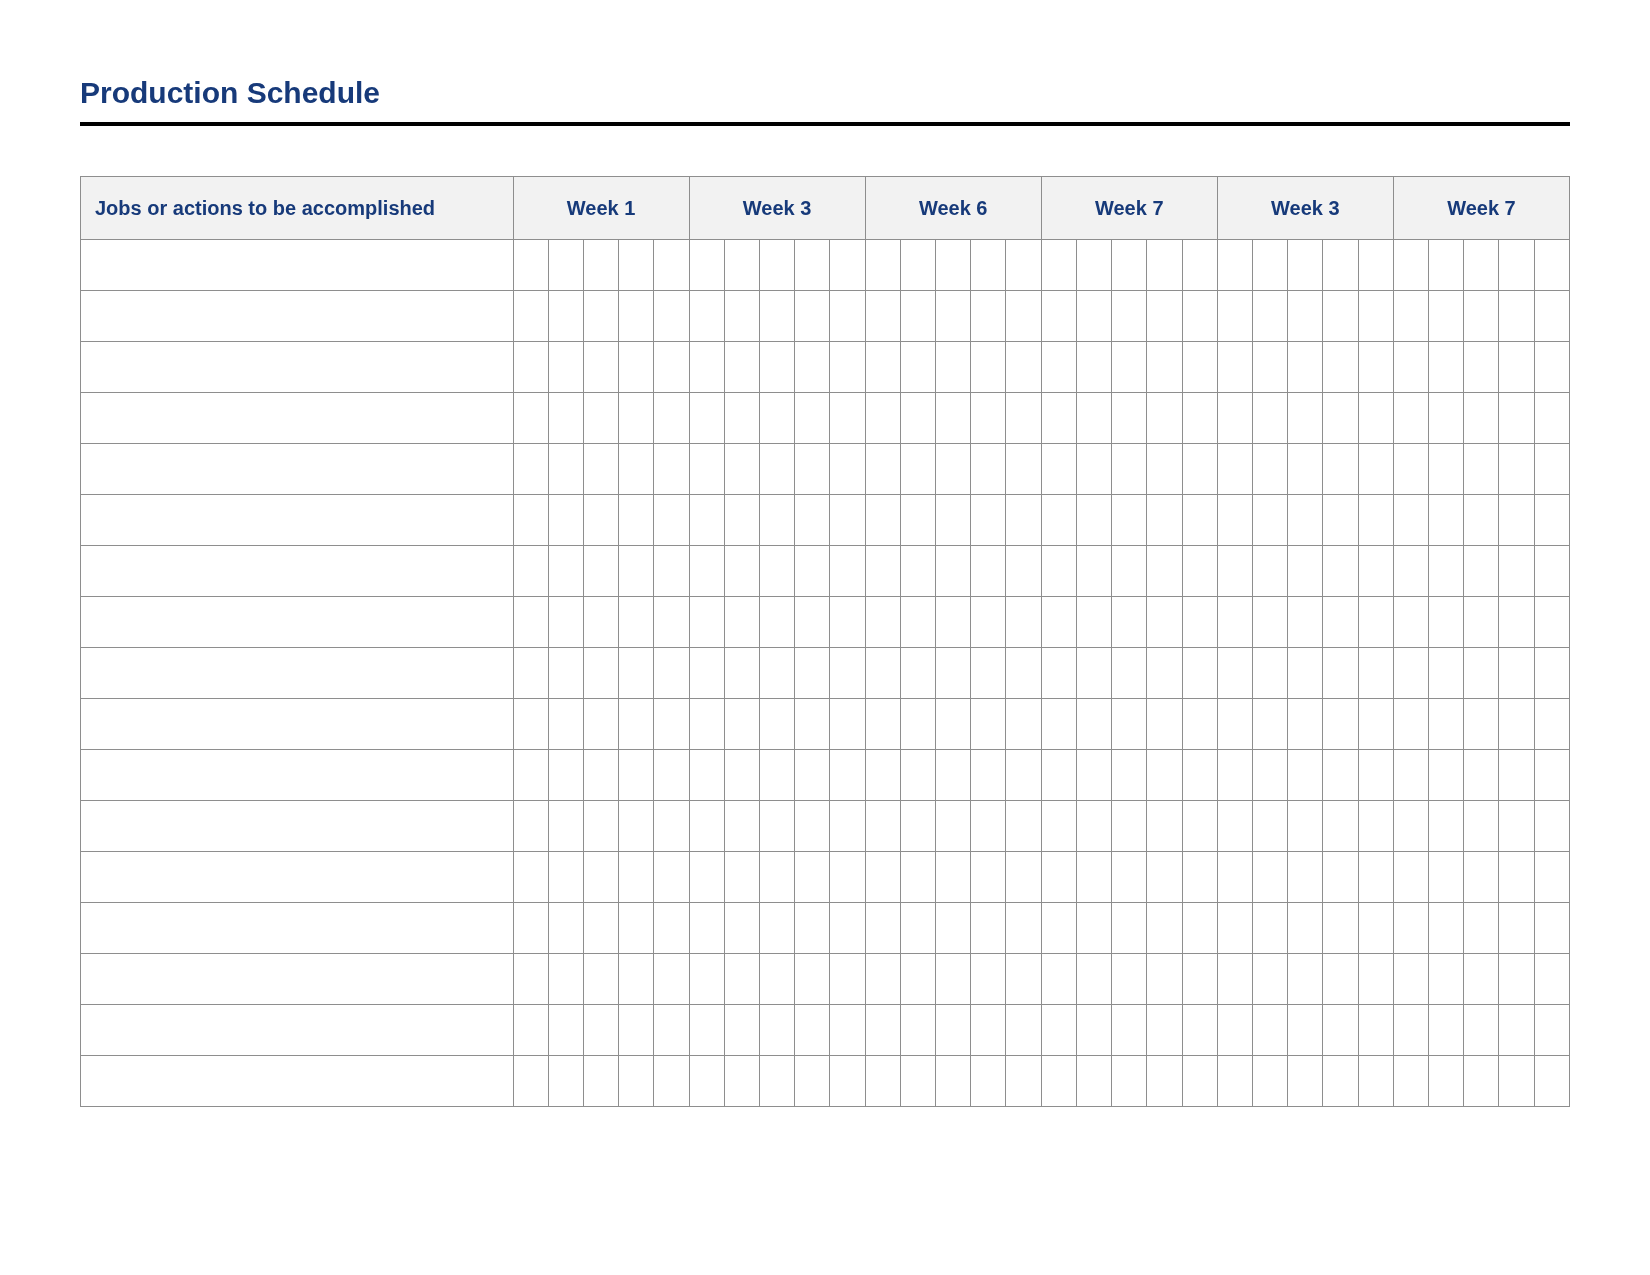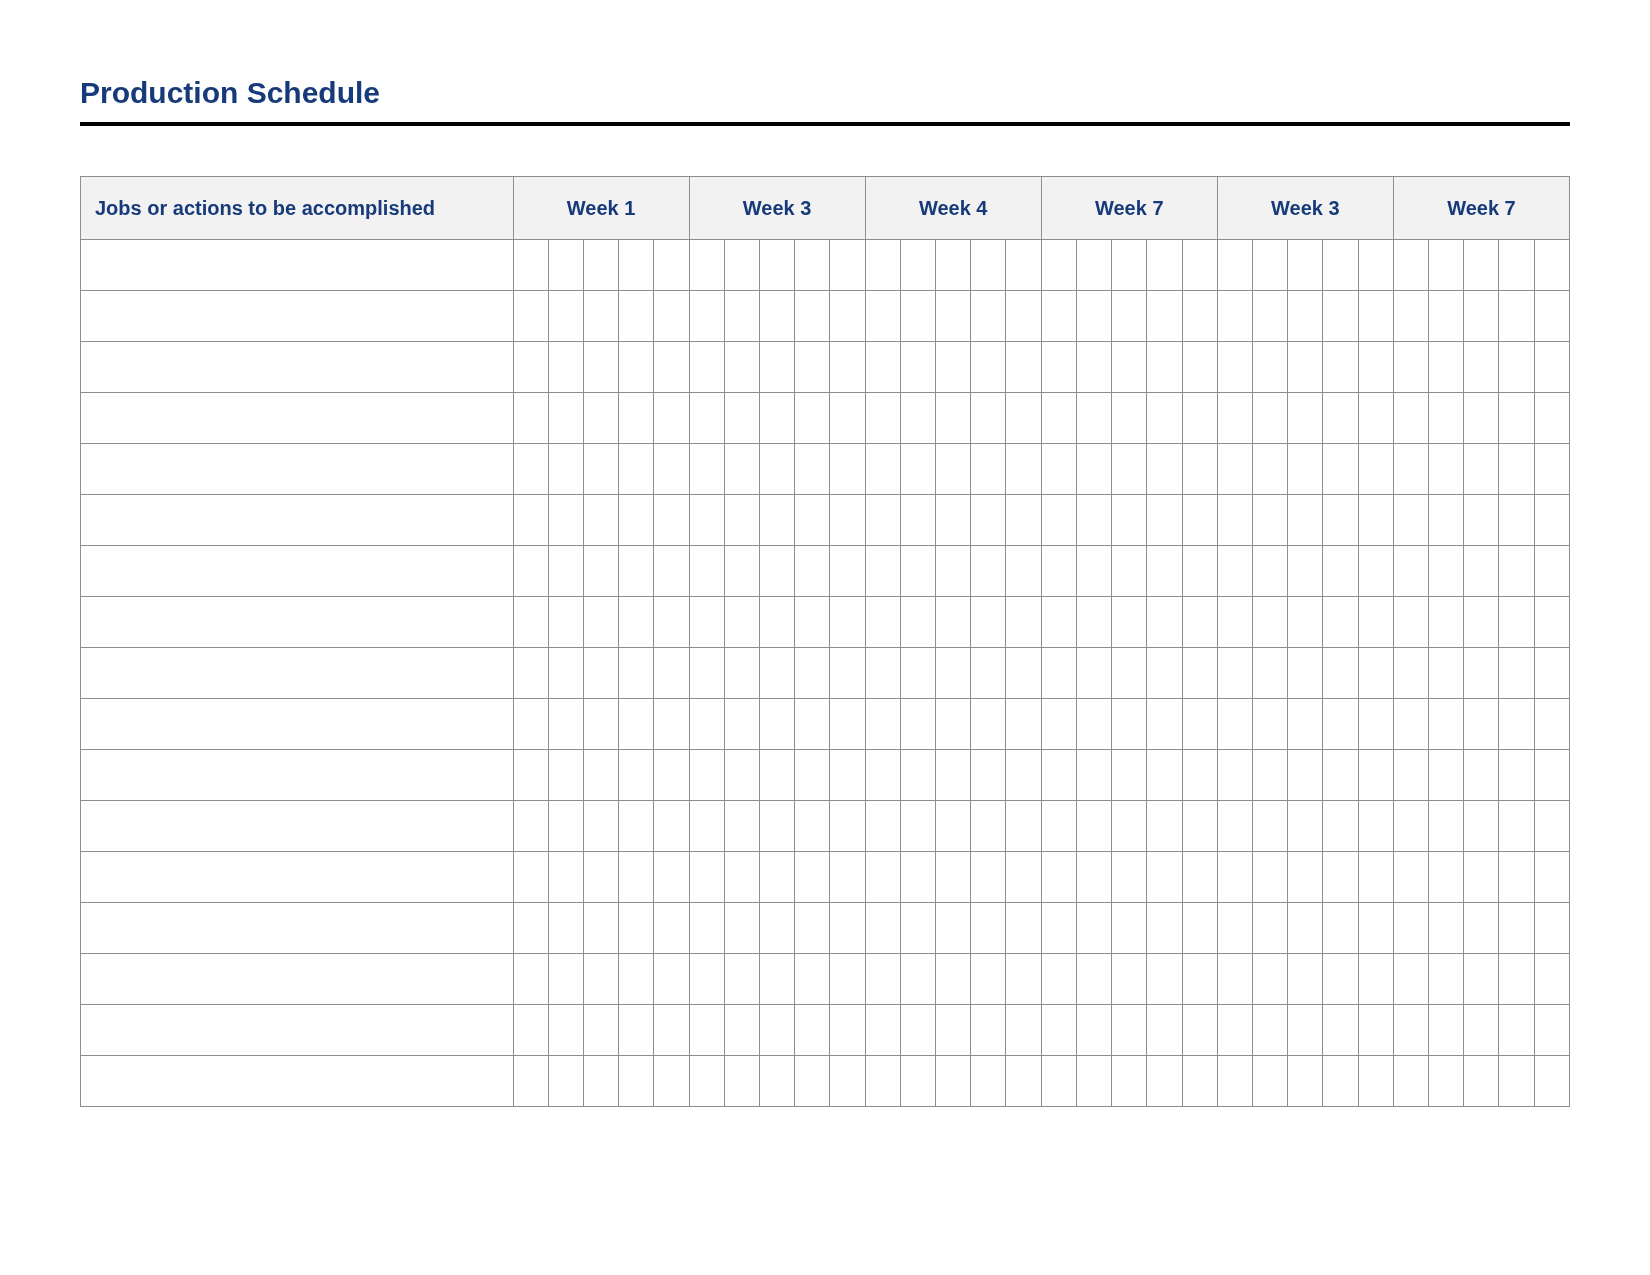--- a/index.html
+++ b/index.html
@@ -94,21 +94,21 @@
         <col class="day-col">
         <col class="day-col">
         <col class="day-col">
         <col class="day-col">
       </colgroup>
     <thead>
       <tr>
           <th class="jobs-header">Jobs or actions to be accomplished</th>
           <th colspan="5">Week 1</th>
           <th colspan="5">Week 3</th>
-          <th colspan="5">Week 4</th>
+          <th colspan="5">Week 6</th>
           <th colspan="5">Week 7</th>
           <th colspan="5">Week 3</th>
           <th colspan="5">Week 7</th>
         </tr>
     </thead>
     <tbody>
         <tr>
           <td></td>
           <td></td>
           <td></td>

